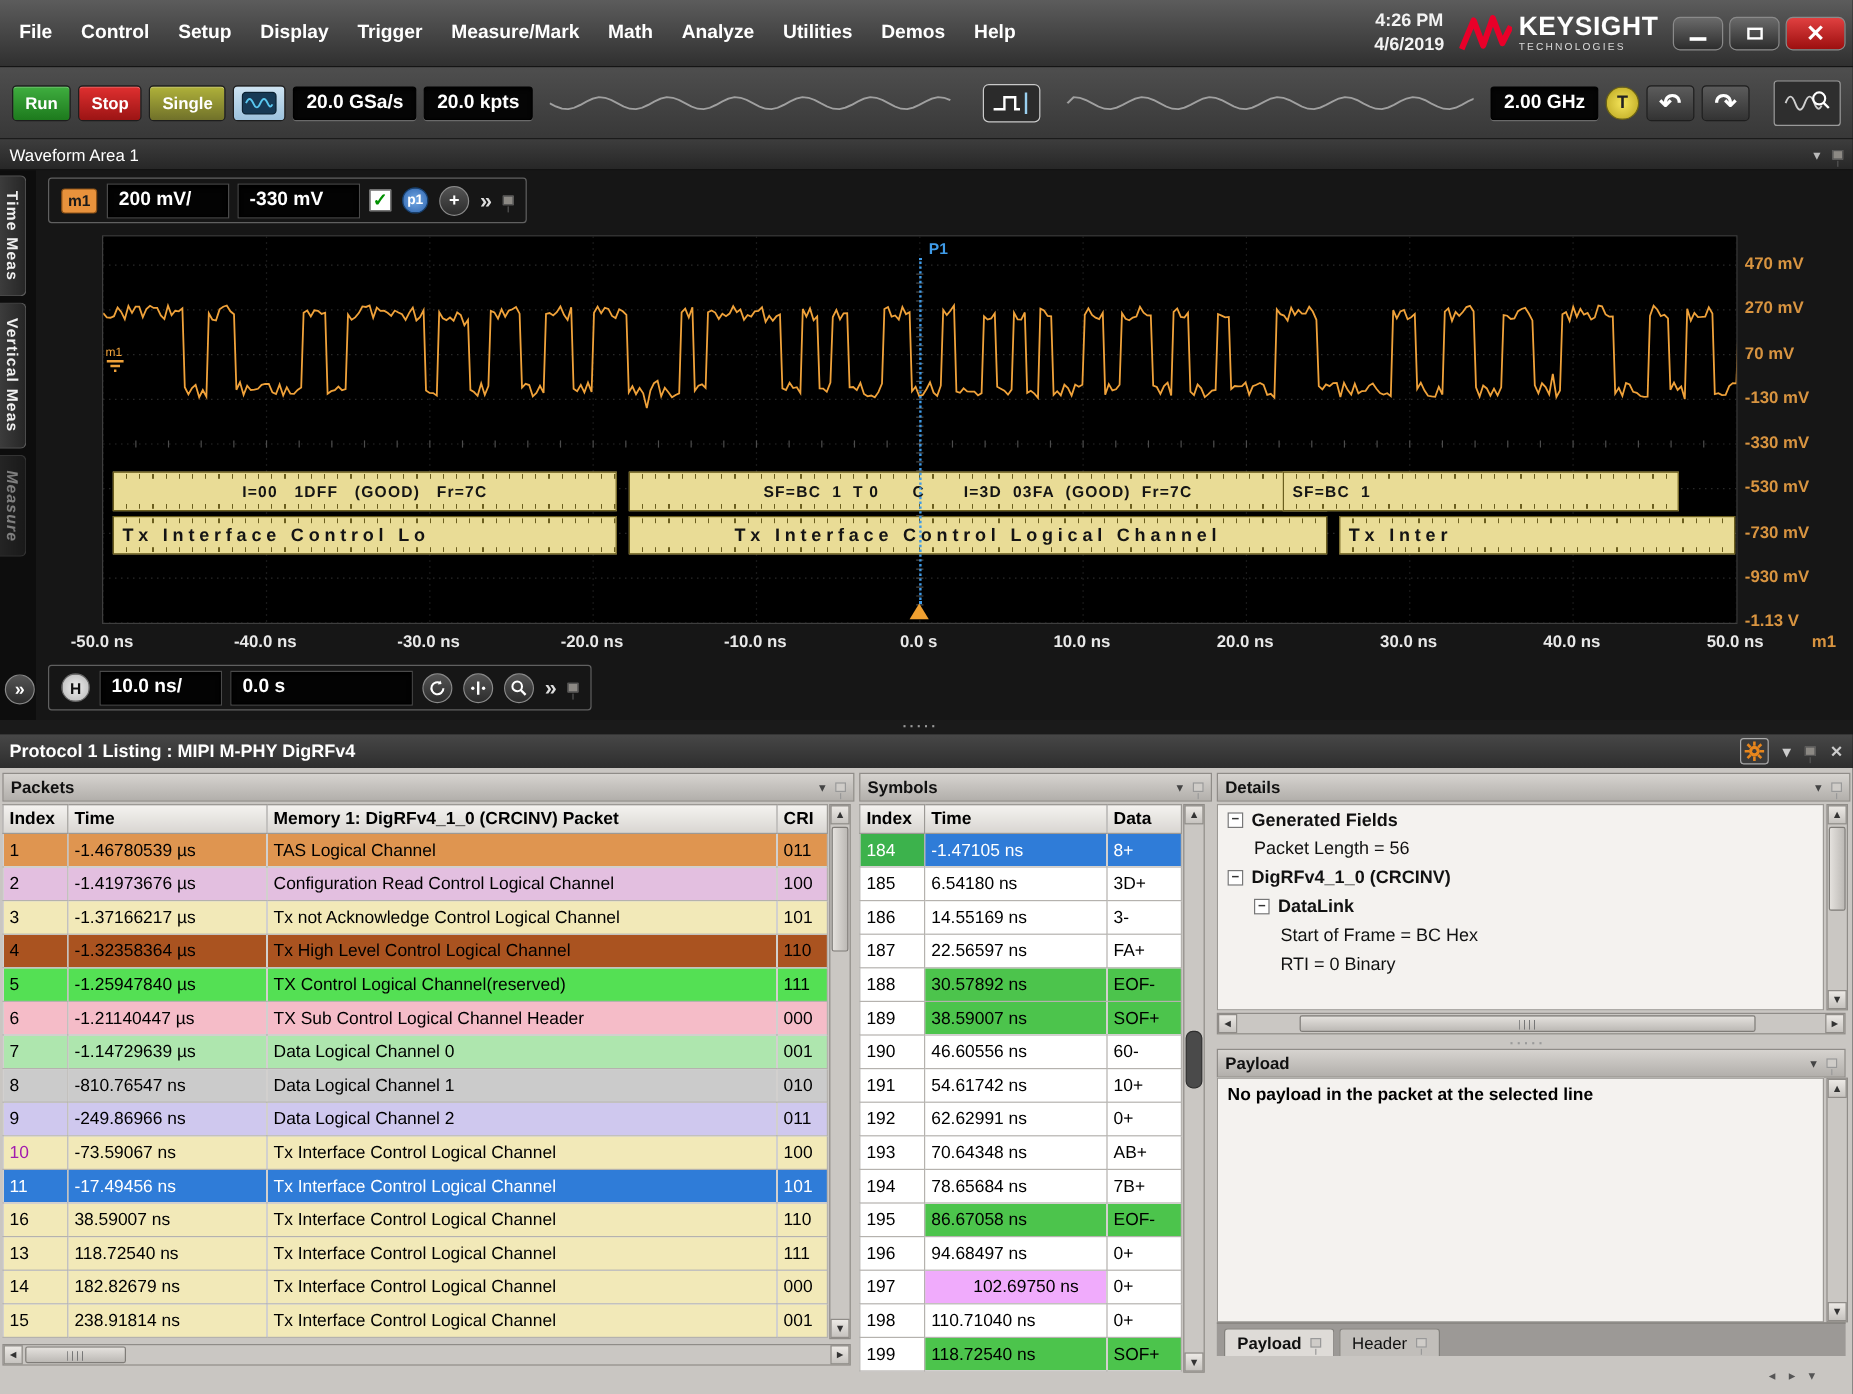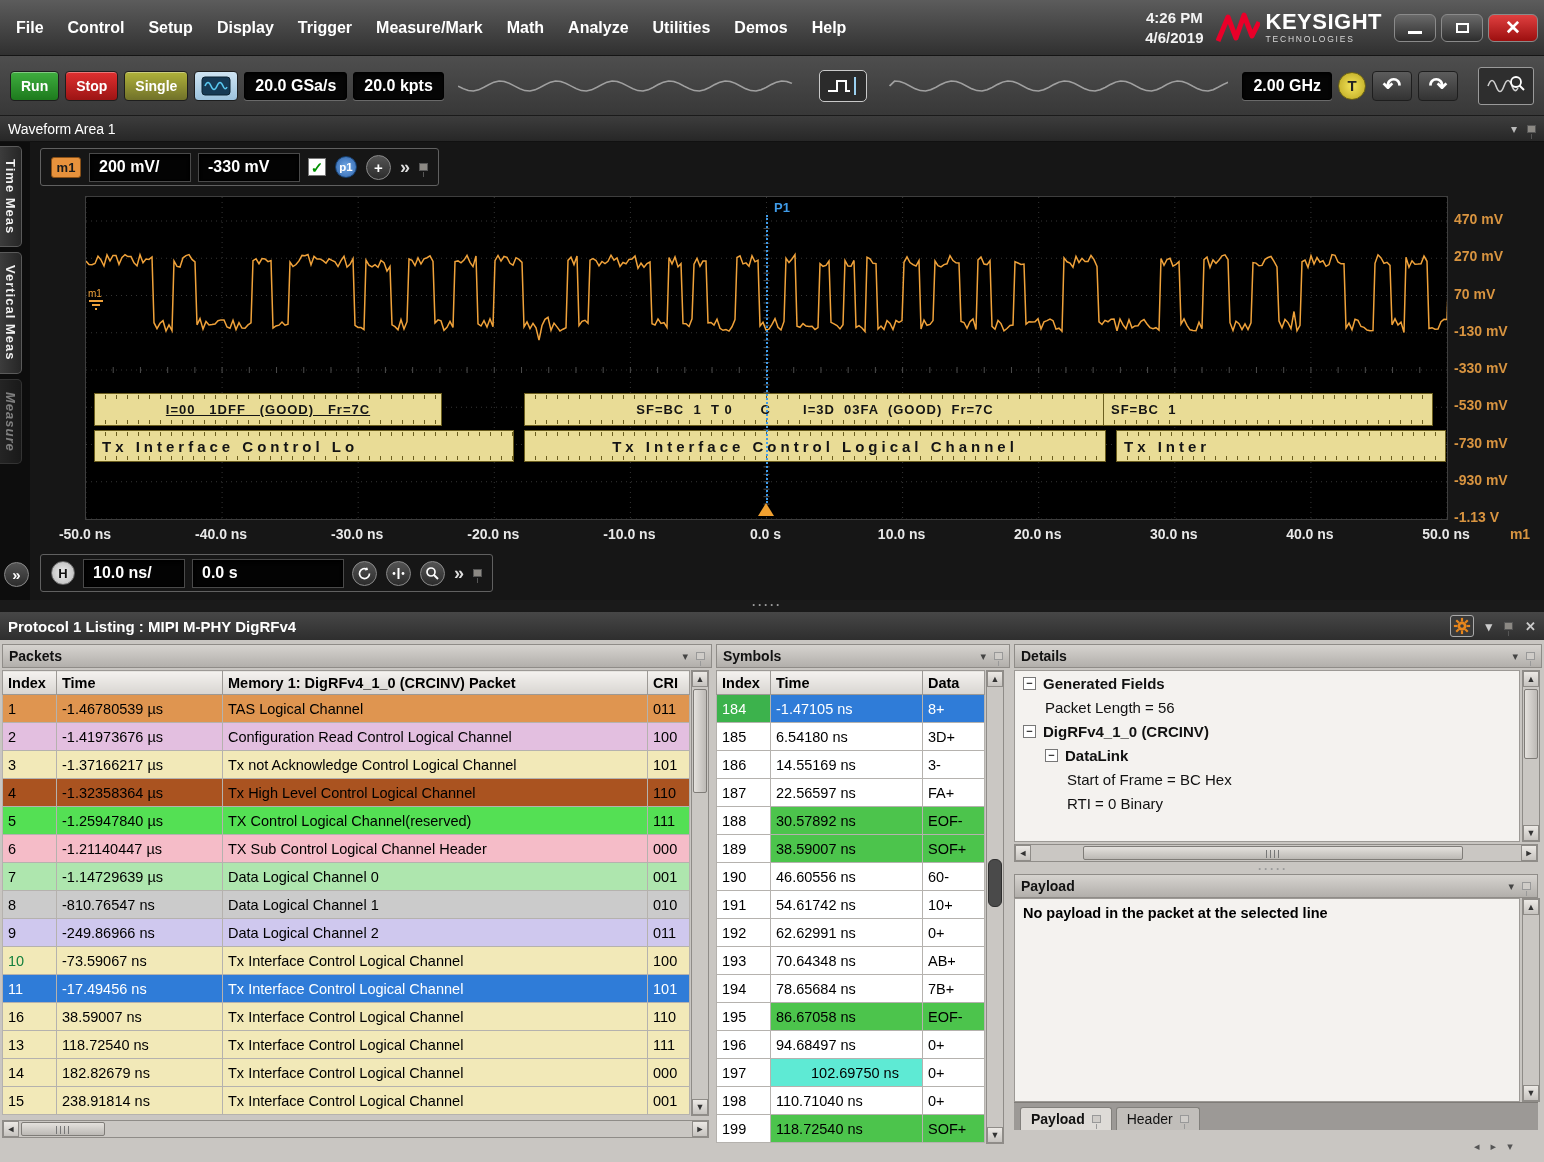--- a/index.html
+++ b/index.html
@@ -365,27 +365,27 @@
         <line x1="677.5" y1="299.65" x2="683.5" y2="299.65" stroke="#4c4c4c"></line>
         <line x1="677.5" y1="307.1" x2="683.5" y2="307.1" stroke="#4c4c4c"></line>
         <line x1="677.5" y1="314.55" x2="683.5" y2="314.55" stroke="#4c4c4c"></line>
         <path d="M0,64 L3,67.5 L6,67.8 L9,66.5 L12,59.2 L15,62.9 L18,69.0 L21,57.9 L24,63.8 L27,58.5 L30,58.5 L33,67.4 L36,60.5 L39,57.8 L42,59.6 L45,59.6 L48,65.8 L51,68.9 L54,57.7 L57,65.7 L60,62.0 L63,62.4 L66,60.0 L68,125.7 L71,131.7 L74,126.3 L77,123.7 L80,134.0 L83,128.0 L86,133.6 L88,64.0 L91,69.4 L94,70.1 L97,60.8 L100,58.6 L103,57.6 L106,62.4 L109,64.9 L111,127.8 L114,121.6 L117,132.1 L120,124.4 L123,128.0 L126,127.6 L129,127.0 L132,123.7 L135,122.9 L138,123.0 L141,130.0 L144,131.3 L147,123.3 L150,132.6 L153,125.7 L156,131.1 L159,131.2 L162,127.9 L165,125.9 L167,63.6 L170,61.8 L173,66.7 L176,61.6 L179,62.0 L182,64.6 L185,63.6 L187,131.1 L190,129.0 L193,128.2 L196,125.1 L199,128.2 L202,127.2 L204,65.1 L207,69.5 L210,67.5 L213,63.9 L216,58.4 L219,58.8 L222,57.6 L225,67.9 L228,59.4 L231,62.1 L234,61.9 L237,63.7 L240,66.2 L243,61.8 L246,63.4 L249,64.9 L252,69.6 L255,63.7 L258,59.3 L261,70.1 L264,67.3 L267,61.6 L269,128.4 L272,130.4 L275,130.6 L278,132.7 L280,63.1 L283,68.2 L286,69.8 L289,67.6 L292,70.3 L295,63.4 L298,65.6 L301,74.1 L304,69.5 L306,127.9 L309,129.7 L312,132.8 L315,122.5 L318,132.1 L321,124.7 L323,62.0 L326,63.3 L329,68.5 L332,60.8 L335,67.0 L338,61.8 L341,60.7 L344,58.9 L347,64.4 L349,126.0 L352,122.9 L355,123.9 L358,133.3 L361,130.4 L364,124.5 L367,130.4 L369,64.6 L372,63.9 L375,65.9 L378,63.1 L381,58.4 L384,65.4 L387,69.6 L390,59.0 L392,126.9 L395,129.0 L398,123.7 L401,130.0 L404,121.8 L407,129.7 L409,63.7 L412,58.5 L415,64.1 L418,59.5 L421,60.4 L424,66.3 L427,68.1 L430,60.7 L433,62.4 L436,65.4 L438,130.0 L441,124.9 L444,131.5 L447,126.3 L450,130.8 L453,143.1 L456,128.5 L459,122.3 L462,120.3 L465,133.3 L468,126.1 L471,129.9 L474,134.0 L477,132.2 L480,130.8 L482,63.4 L485,60.2 L488,67.6 L491,59.0 L493,128.6 L496,124.4 L499,123.3 L502,126.3 L504,63.2 L507,61.7 L510,63.5 L513,68.8 L516,64.5 L519,66.5 L522,64.3 L525,58.2 L528,63.2 L531,60.9 L534,69.5 L537,65.5 L540,66.8 L543,62.4 L546,62.1 L549,59.0 L552,71.3 L555,66.2 L558,70.3 L561,66.6 L564,65.0 L566,126.7 L569,128.0 L572,121.9 L575,126.4 L578,125.7 L581,130.5 L583,60.5 L586,66.9 L589,60.0 L592,69.9 L595,66.7 L597,126.6 L600,126.8 L603,129.5 L606,121.8 L608,67.2 L611,61.3 L614,69.2 L617,64.1 L620,64.0 L622,125.8 L625,125.5 L628,128.1 L631,122.1 L634,131.3 L637,133.3 L640,132.6 L643,134.1 L646,129.8 L649,122.6 L651,60.5 L654,58.8 L657,66.9 L660,65.9 L663,69.3 L666,58.8 L669,64.8 L672,63.2 L674,129.0 L677,125.3 L680,133.1 L683,132.1 L686,127.4 L689,121.6 L692,130.2 L695,132.9 L698,124.4 L700,61.3 L703,65.6 L706,62.0 L709,57.6 L711,129.3 L714,130.3 L717,126.6 L720,129.1 L723,129.4 L726,129.3 L729,132.5 L732,130.6 L734,66.6 L737,69.3 L740,68.4 L743,64.0 L745,125.3 L748,126.9 L751,128.5 L754,131.9 L757,127.7 L759,63.5 L762,69.1 L765,69.3 L768,63.4 L770,130.4 L773,128.6 L776,131.0 L779,134.5 L781,60.2 L784,61.8 L787,66.3 L790,66.6 L792,132.0 L795,129.0 L798,132.5 L801,123.6 L804,126.4 L807,132.6 L810,123.5 L813,125.3 L816,123.6 L818,65.3 L821,59.9 L824,65.5 L827,67.7 L830,69.0 L833,63.6 L835,131.9 L838,123.1 L841,128.3 L844,127.4 L847,123.6 L849,64.0 L852,68.7 L855,69.9 L858,67.6 L861,66.8 L864,58.7 L867,63.6 L870,65.8 L873,65.9 L875,124.4 L878,125.5 L881,131.3 L884,124.7 L887,121.9 L890,132.5 L892,62.9 L895,60.1 L898,67.1 L901,67.6 L904,63.7 L906,129.4 L909,132.2 L912,123.4 L915,126.6 L918,133.9 L921,131.5 L924,128.5 L927,128.0 L929,64.7 L932,66.0 L935,67.4 L938,67.1 L940,127.2 L943,124.7 L946,124.9 L949,124.8 L952,121.7 L955,132.0 L958,124.9 L961,123.6 L964,122.1 L967,123.7 L970,132.1 L973,131.2 L976,134.3 L978,60.8 L981,64.8 L984,66.0 L987,70.3 L990,59.4 L993,65.5 L996,61.3 L999,64.4 L1002,64.4 L1005,58.5 L1008,62.6 L1011,69.5 L1013,124.8 L1016,127.5 L1019,123.4 L1022,124.8 L1025,122.2 L1028,122.1 L1031,133.9 L1034,122.0 L1037,127.9 L1040,131.8 L1043,122.7 L1046,130.8 L1049,128.9 L1052,128.7 L1055,124.3 L1058,122.6 L1061,127.0 L1064,130.6 L1067,131.8 L1070,130.7 L1073,133.1 L1075,61.5 L1078,68.3 L1081,62.5 L1084,61.2 L1087,69.1 L1090,67.4 L1093,64.6 L1095,127.1 L1098,121.9 L1101,128.3 L1104,132.8 L1107,133.4 L1110,133.7 L1113,125.3 L1116,131.8 L1118,62.7 L1121,60.0 L1124,70.4 L1127,63.0 L1130,66.3 L1133,63.0 L1136,58.9 L1139,57.9 L1142,62.5 L1144,125.7 L1147,133.5 L1150,124.2 L1153,126.7 L1156,132.7 L1159,126.9 L1162,132.6 L1165,125.8 L1167,65.6 L1170,66.1 L1173,68.8 L1176,68.4 L1179,62.3 L1182,60.5 L1185,59.5 L1188,64.3 L1191,70.0 L1193,124.1 L1196,130.8 L1199,122.4 L1202,125.6 L1205,131.6 L1208,114.5 L1211,133.8 L1214,128.4 L1216,64.8 L1219,63.1 L1222,70.4 L1225,58.7 L1228,67.1 L1231,60.5 L1234,65.2 L1237,63.8 L1240,69.3 L1243,67.6 L1246,57.6 L1249,58.3 L1252,65.0 L1255,66.8 L1258,66.7 L1260,131.0 L1263,126.2 L1266,132.9 L1269,122.2 L1272,123.4 L1275,129.5 L1278,130.4 L1281,133.0 L1284,133.8 L1287,133.5 L1289,66.3 L1292,57.8 L1295,60.9 L1298,66.4 L1301,65.3 L1304,68.4 L1306,127.8 L1309,121.8 L1312,128.0 L1315,125.1 L1318,135.6 L1320,60.3 L1323,70.2 L1326,63.8 L1329,67.2 L1332,67.1 L1335,66.8 L1338,59.1 L1341,64.3 L1343,131.5 L1346,130.7 L1349,132.2 L1352,132.0 L1355,124.7 L1358,122.3 L1361,122.4 L1363,65.6" stroke="#f0a23a" stroke-width="1.5" fill="none"></path>
         <text x="2" y="100" fill="#f0a23a" font-size="10" font-family="Liberation Sans,sans-serif">m1</text>
         <path d="M3,104 h14 M6,108 h8 M9,112 h2" stroke="#f0a23a" stroke-width="2" fill="none"></path>
       </svg>
     <div class="cursor-line"></div>
     <div class="p1-label">P1</div>
     <div class="wave-tri"></div>
-  <div class="decode-box d1 mid" style="left: 8px; width: 348px; top: 196px; height: 33px; text-decoration: underline;">
+  <div class="decode-box d1 mid" style="left: 8px; width: 420px; top: 196px; height: 33px;">
         <span class="decode-text">I=00   1DFF   (GOOD)   Fr=7C</span>
       </div>
       <div class="decode-box d1 mid" style="left: 438px; width: 582px; top: 196px; height: 33px;">
         <span class="decode-text">SF=BC  1  T 0      C       I=3D  03FA  (GOOD)  Fr=7C</span>
       </div>
-      <div class="decode-box d1" style="left: 1017px; width: 330px; top: 196px; height: 33px;">
+      <div class="decode-box d1" style="left: 983px; width: 330px; top: 196px; height: 33px;">
         <span class="decode-text">SF=BC  1</span>
       </div>
       <div class="decode-box d2" style="left: 8px; width: 420px; top: 233px; height: 32px;">
         <span class="decode-text">Tx Interface Control Lo</span>
       </div>
       <div class="decode-box d2 mid" style="left: 438px; width: 582px; top: 233px; height: 32px;">
         <span class="decode-text">Tx Interface Control Logical Channel</span>
       </div>
       <div class="decode-box d2" style="left: 1030px; width: 330px; top: 233px; height: 32px;">
         <span class="decode-text">Tx Inter</span>
@@ -545,21 +545,21 @@
             <td class="c-packet" style="background: rgb(203, 203, 203); color: rgb(0, 0, 0);">Data Logical Channel 1</td>
             <td class="c-cri" style="background: rgb(203, 203, 203); color: rgb(0, 0, 0);">010</td>
           </tr>
           <tr class="prow">
             <td class="c-index" style="background: rgb(207, 200, 238); color: rgb(0, 0, 0);">9</td>
             <td class="c-time" style="background: rgb(207, 200, 238); color: rgb(0, 0, 0);">-249.86966 ns</td>
             <td class="c-packet" style="background: rgb(207, 200, 238); color: rgb(0, 0, 0);">Data Logical Channel 2</td>
             <td class="c-cri" style="background: rgb(207, 200, 238); color: rgb(0, 0, 0);">011</td>
           </tr>
           <tr class="prow">
-            <td class="c-index" style="background: rgb(242, 233, 184); color: #15803d;">10</td>
+            <td class="c-index" style="background: rgb(242, 233, 184); color: #a21caf;">10</td>
             <td class="c-time" style="background: rgb(242, 233, 184); color: rgb(0, 0, 0);">-73.59067 ns</td>
             <td class="c-packet" style="background: rgb(242, 233, 184); color: rgb(0, 0, 0);">Tx Interface Control Logical Channel</td>
             <td class="c-cri" style="background: rgb(242, 233, 184); color: rgb(0, 0, 0);">100</td>
           </tr>
           <tr class="prow">
             <td class="c-index" style="background: rgb(47, 124, 216); color: rgb(255, 255, 255);">11</td>
             <td class="c-time" style="background: rgb(47, 124, 216); color: rgb(255, 255, 255);">-17.49456 ns</td>
             <td class="c-packet" style="background: rgb(47, 124, 216); color: rgb(255, 255, 255);">Tx Interface Control Logical Channel</td>
             <td class="c-cri" style="background: rgb(47, 124, 216); color: rgb(255, 255, 255);">101</td>
           </tr>
@@ -683,21 +683,21 @@
             <td class="c-time" style="background: rgb(76, 196, 76); color: rgb(0, 0, 0);">86.67058 ns</td>
             <td class="c-data" style="background: rgb(76, 196, 76); color: rgb(0, 0, 0);">EOF-</td>
           </tr>
           <tr class="srow">
             <td class="c-index" style="background: rgb(255, 255, 255); color: rgb(0, 0, 0);">196</td>
             <td class="c-time" style="background: rgb(255, 255, 255); color: rgb(0, 0, 0);">94.68497 ns</td>
             <td class="c-data" style="background: rgb(255, 255, 255); color: rgb(0, 0, 0);">0+</td>
           </tr>
           <tr class="srow">
             <td class="c-index" style="background: rgb(255, 255, 255); color: rgb(0, 0, 0);">197</td>
-            <td class="c-time" style="background: #5eead4; color: rgb(0, 0, 0); padding-left: 40px;">102.69750 ns</td>
+            <td class="c-time" style="background: #f0abfc; color: rgb(0, 0, 0); padding-left: 40px;">102.69750 ns</td>
             <td class="c-data" style="background: rgb(255, 255, 255); color: rgb(0, 0, 0);">0+</td>
           </tr>
           <tr class="srow">
             <td class="c-index" style="background: rgb(255, 255, 255); color: rgb(0, 0, 0);">198</td>
             <td class="c-time" style="background: rgb(255, 255, 255); color: rgb(0, 0, 0);">110.71040 ns</td>
             <td class="c-data" style="background: rgb(255, 255, 255); color: rgb(0, 0, 0);">0+</td>
           </tr>
           <tr class="srow">
             <td class="c-index" style="background: rgb(255, 255, 255); color: rgb(0, 0, 0);">199</td>
             <td class="c-time" style="background: rgb(76, 196, 76); color: rgb(0, 0, 0);">118.72540 ns</td>

